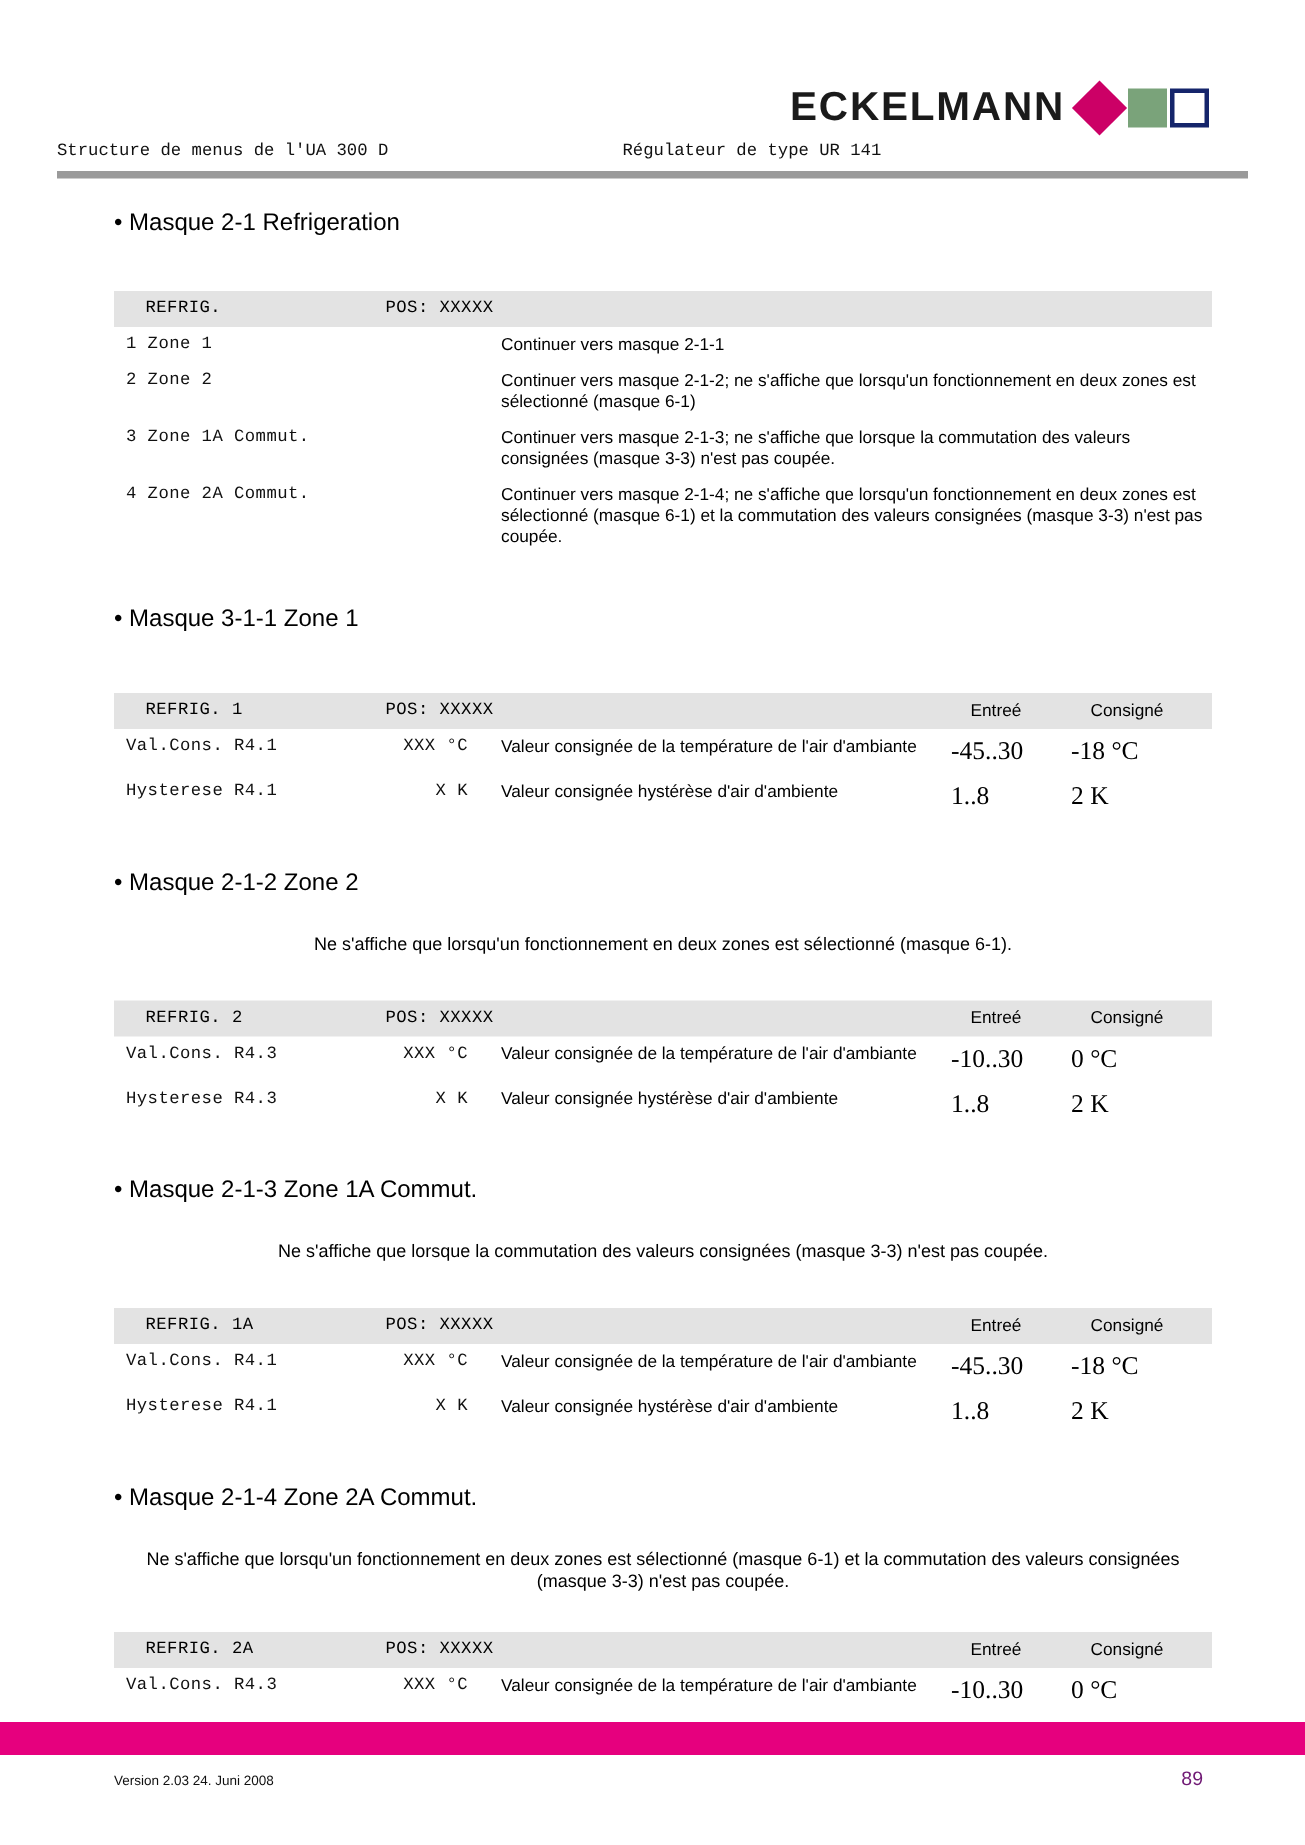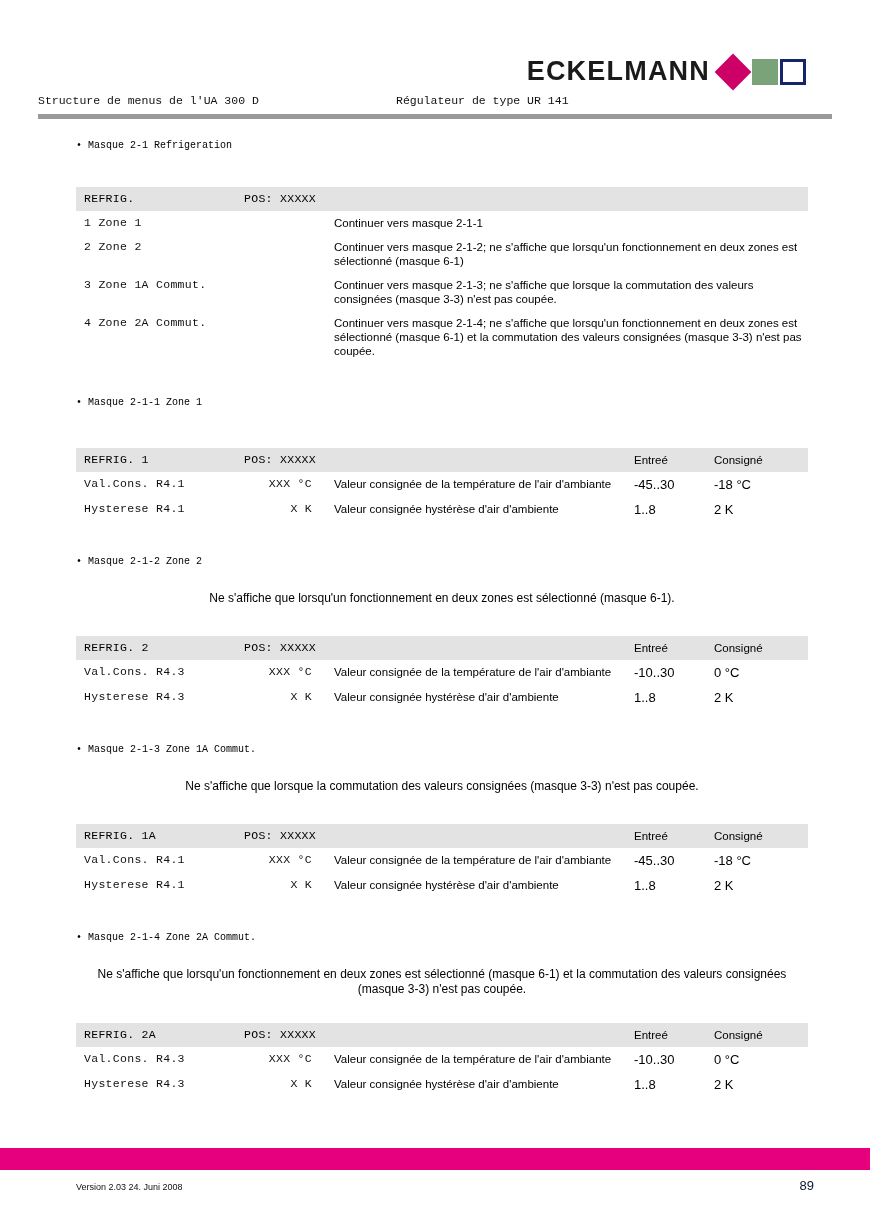--- a/index.html
+++ b/index.html
@@ -73,67 +73,66 @@
     color: #111111;
     font-family: Liberation Mono, monospace;
   }
   .header-left {
     position: absolute;
     left: 0;
     top: 0;
   }
   .header-center {
     position: absolute;
-    left: 358px;
+    left: 377px;
     top: 0;
   }
   .header-rule {
     position: absolute;
     top: 114px;
     left: 38px;
     width: 794px;
     height: 5px;
     background: #9a9a9a;
   }
 
   
   .content {
     position: absolute;
     top: 140px;
     left: 76px;
     width: 732px;
   }
 
   .bullet-title {
-    font-size: 10px;
+    font-size: 16px;
     color: #000000;
     margin: 0 0 6px 0;
     padding-left: 0;
-    font-family: Liberation Mono, monospace;
   }
 
   .note {
     font-size: 12px;
     line-height: 15px;
     color: #000;
     margin: 0;
     text-align: center;
   }
 
   table.mask {
     border-collapse: collapse;
     width: 732px;
     table-layout: fixed;
   }
   table.mask tr.head td {
     background: #e3e3e3;
     font-family: "Liberation Mono", monospace;
     font-size: 11.5px;
     letter-spacing: 0.3px;
-    padding: 5px 6px 6px 8px;
+    padding: 5px 6px 6px 21px;
     vertical-align: middle;
   }
   table.mask tr.head td.plain {
     font-family: "Liberation Sans", sans-serif;
     font-size: 11.5px;
     letter-spacing: 0;
   }
   table.mask td {
     padding: 5px 6px 5px 8px;
     vertical-align: top;
@@ -149,22 +148,22 @@
     text-align: right;
     padding-right: 14px;
   }
   td.desc {
     font-family: "Liberation Sans", sans-serif;
     font-size: 11.5px;
     line-height: 14px;
     color: #000;
   }
   td.val {
-    font-family: Liberation Sans, sans-serif;
-    font-size: 13px;
+    font-family: Liberation Serif, serif;
+    font-size: 17px;
     color: #000;
     margin-left: 14px;
   }
   .sp-18 { height: 18px; }
   .sp-26 { height: 26px; }
   .sp-30 { height: 30px; }
   .sp-34 { height: 34px; }
 
   
   .footer-bar {
@@ -185,24 +184,24 @@
   }
   .footer-version {
     position: absolute;
     left: 76px;
     top: 1182px;
     font-size: 9px;
     color: #111;
   }
   .footer-page {
     position: absolute;
-    right: 56px;
+    right: 68px;
     top: 1178px;
     font-size: 13px;
-    color: #0f172a;
+    color: #701a75;
   }
 </style>
 </head>
 <body>
 
 <div class="page">
 
   <div class="logo-block">
     <div class="logo-text">ECKELMANN</div>
     <div class="logo-marks">
@@ -247,21 +246,21 @@
         </tr>
         <tr>
           <td class="code" colspan="2">4 Zone 2A Commut.</td>
           <td class="desc">Continuer vers masque 2-1-4; ne s'affiche que lorsqu'un fonctionnement en deux zones est sélectionné (masque 6-1) et la commutation des valeurs consignées (masque 3-3) n'est pas coupée.</td>
         </tr>
       </tbody>
     </table>
 
     <div class="sp-34"></div>
 
-    <div class="bullet-title">• Masque 2-1-1 Zone 1</div>
+    <div class="bullet-title">• Masque 3-1-1 Zone 1</div>
     <div class="sp-34"></div>
     <table class="mask">
       <colgroup>
           <col style="width:160px">
           <col style="width:90px">
           <col style="width:300px">
           <col style="width:80px">
           <col style="width:102px">
         </colgroup>
       <tbody>

